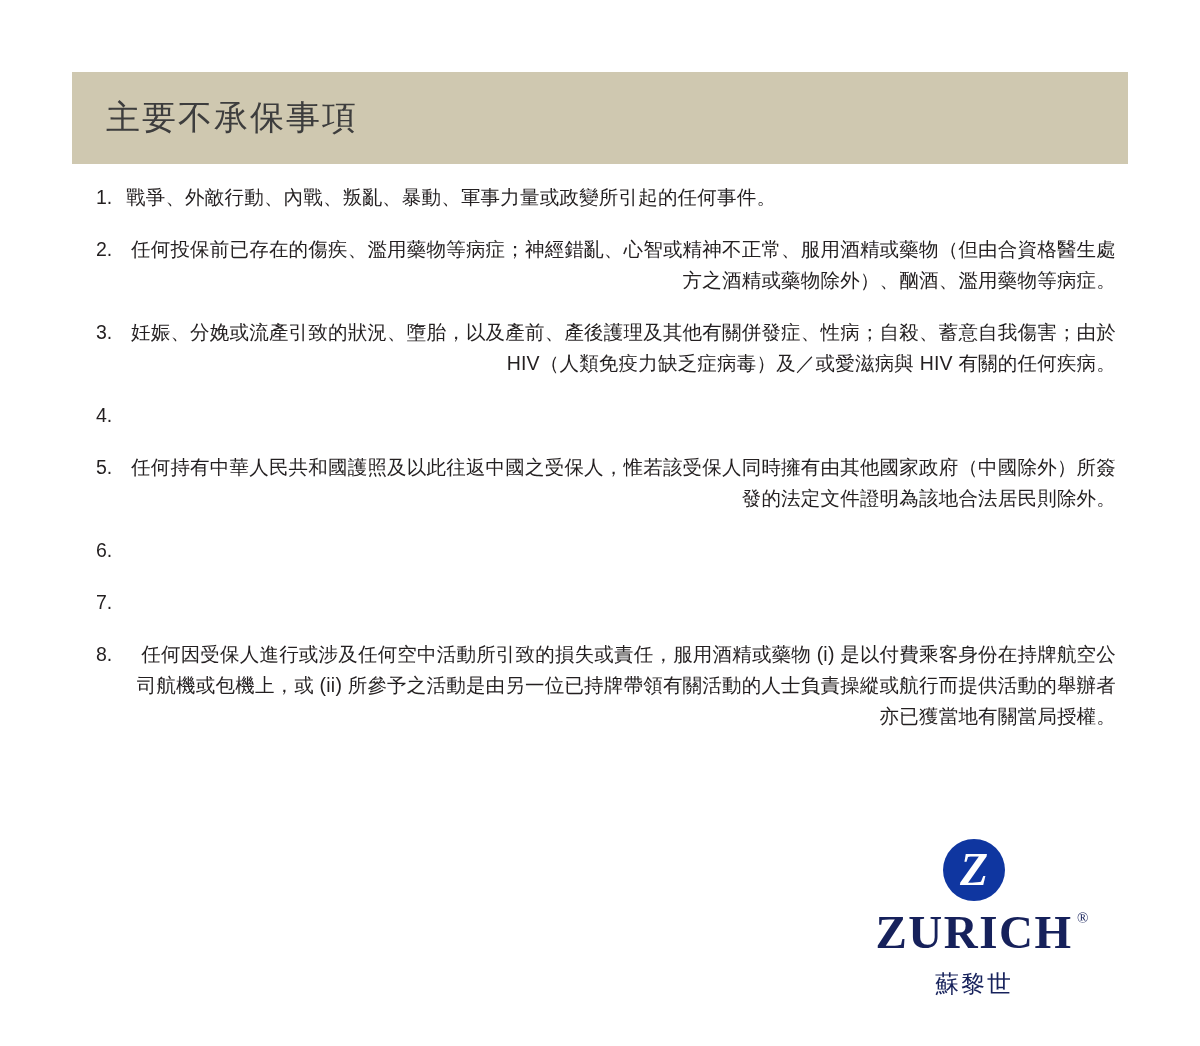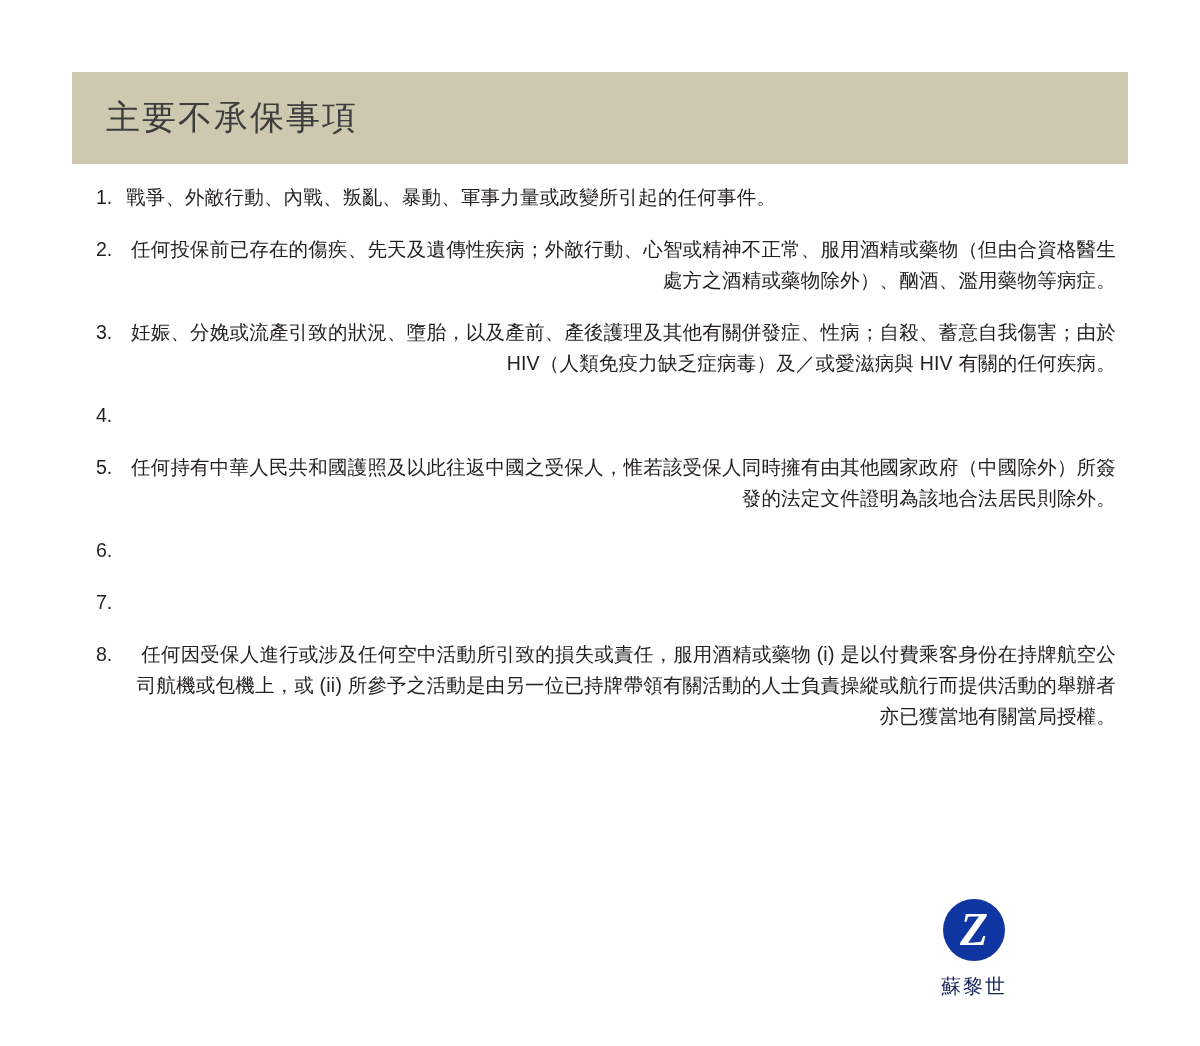--- a/index.html
+++ b/index.html
@@ -108,21 +108,21 @@
     position: absolute;
     right: -16px;
     top: 2px;
     font-size: 15px;
     font-weight: 400;
     letter-spacing: 0;
   }
   .logo-sub {
     margin-top: 12px;
     color: #16215b;
-    font-size: 20px;
+    font-size: 24px;
     letter-spacing: 2px;
     font-family: "Liberation Sans", sans-serif;
   }
 </style>
 </head>
 <body>
 
 <div class="page">
 
   <div class="title-band">
@@ -131,21 +131,21 @@
 
   <div class="list">
 
     <div class="item">
       <div class="item-num">1.</div>
       <div class="item-text">戰爭、外敵行動、內戰、叛亂、暴動、軍事力量或政變所引起的任何事件。</div>
     </div>
 
     <div class="item">
       <div class="item-num">2.</div>
-      <div class="item-text">任何投保前已存在的傷疾、先天及遺傳性疾病；外敵行動、心智或精神不正常、服用酒精或藥物（但由合資格醫生處方之酒精或藥物除外）、酗酒、濫用藥物等病症。</div>
+      <div class="item-text">任何投保前已存在的傷疾、濫用藥物等病症；神經錯亂、心智或精神不正常、服用酒精或藥物（但由合資格醫生處方之酒精或藥物除外）、酗酒、濫用藥物等病症。</div>
     </div>
 
     <div class="item">
       <div class="item-num">3.</div>
       <div class="item-text">妊娠、分娩或流產引致的狀況、墮胎，以及產前、產後護理及其他有關併發症、性病；自殺、蓄意自我傷害；由於 HIV（人類免疫力缺乏症病毒）及／或愛滋病與 HIV 有關的任何疾病。</div>
     </div>
 
     <div class="item">
       <div class="item-num">4.</div>
     </div>
@@ -167,16 +167,20 @@
       <div class="item-num">8.</div>
       <div class="item-text">任何因受保人進行或涉及任何空中活動所引致的損失或責任，服用酒精或藥物 (i) 是以付費乘客身份在持牌航空公司航機或包機上，或 (ii) 所參予之活動是由另一位已持牌帶領有關活動的人士負責操縱或航行而提供活動的舉辦者亦已獲當地有關當局授權。</div>
     </div>
 
   </div>
 
   <div class="logo-block">
     <div class="logo-mark">
       <div class="z-glyph">Z</div>
     </div>
+    <div class="logo-wordmark">
+      <span>ZURICH</span>
+      <span class="reg">®</span>
+    </div>
     <div class="logo-sub">蘇黎世</div>
   </div>
 
 </div>
 
 </body></html>

